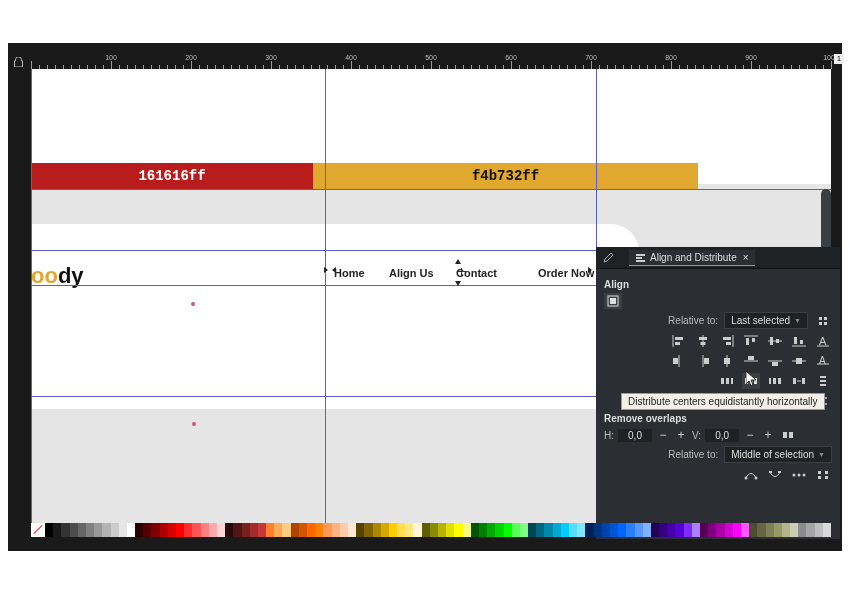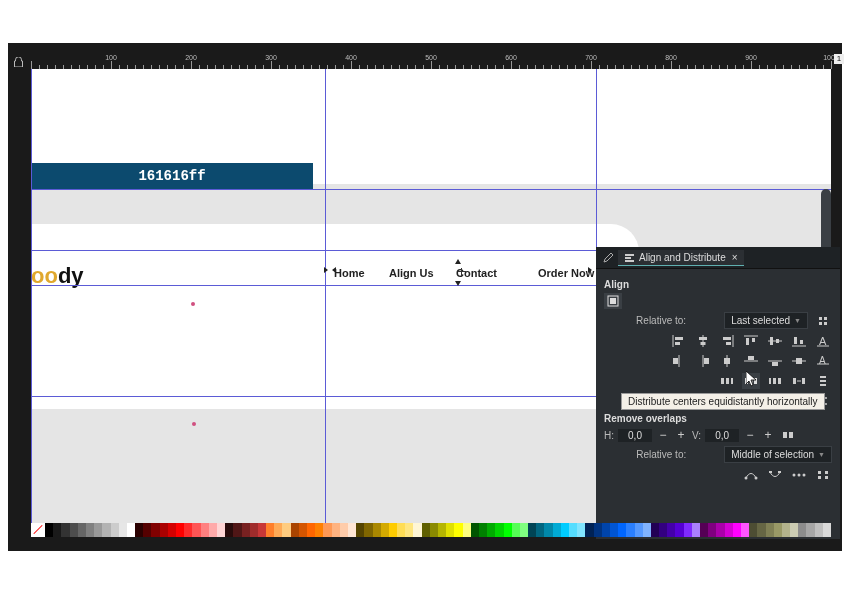--- a/index.html
+++ b/index.html
@@ -9,47 +9,47 @@
 .lock svg { display:block; }
 .ruler-h { position:absolute; left:31px; top:51px; width:800px; height:18px; background:#1a1a1a; }
 .ruler-h .tick { position:absolute; bottom:0; width:1px; background:#999; }
 .ruler-h .tick.major { height:8px; }
 .ruler-h .tick.minor { height:4px; }
 .ruler-h .num { position:absolute; bottom:8px; font-size:7px; color:#bbb; transform:translateX(-50%); }
 .ruler-v { position:absolute; left:14px; top:69px; width:17px; height:470px; background:#1a1a1a; }
 .page-marker { position:absolute; right:6px; top:54px; width:10px; height:10px; background:#eee; color:#111; font-size:8px; text-align:center; line-height:10px; }
 .canvas { position:absolute; left:31px; top:69px; width:800px; height:454px; background:#e5e5e5; overflow:hidden; }
 .page-bg { position:absolute; left:0; top:0; width:100%; height:115px; background:#fff; }
-.black-bar { position:absolute; left:0; top:94px; width:282px; height:26px; background:#0c4a6e; color:#fff; font-family:'Courier New',monospace; font-weight:bold; font-size:14px; text-align:center; line-height:26px; }
+.black-bar { position:absolute; left:0; top:94px; width:282px; height:26px; background:#b91c1c; color:#fff; font-family:'Courier New',monospace; font-weight:bold; font-size:14px; text-align:center; line-height:26px; }
 .yellow-bar { position:absolute; left:282px; top:94px; width:385px; height:26px; background:#e0a82e; color:#111; font-family:'Courier New',monospace; font-weight:bold; font-size:14px; text-align:center; line-height:26px; }
 .content-white { position:absolute; left:0; top:155px; width:608px; height:185px; background:#fff; border-top-right-radius:28px; }
 .logo { position:absolute; left:0; top:194px; font-weight:900; font-size:22px; color:#111; }
 .logo .oo { color:#e0a82e; }
 .nav-item { position:absolute; top:198px; font-size:11px; color:#222; font-weight:600; }
 .sel-handle { position:absolute; width:12px; height:12px; display:flex; align-items:center; justify-content:center; }
 .sel-handle svg { display:block; }
 .sel-center { position:absolute; width:8px; height:8px; }
 .sel-center::before, .sel-center::after { content:''; position:absolute; background:#333; }
 .sel-center::before { left:3px; top:0; width:1px; height:8px; }
 .sel-center::after { left:0; top:3px; width:8px; height:1px; }
 .guide-v { position:absolute; top:0; bottom:0; width:1px; background:#5b5bd6; }
 .guide-h { position:absolute; left:0; right:0; height:1px; background:#5b5bd6; }
 .pink-dot { position:absolute; width:4px; height:4px; border-radius:50%; background:#d05080; }
 .panel { position:absolute; left:596px; top:247px; width:244px; height:292px; background:#2b2f33; color:#ccc; font-size:10px; }
-.panel-tabs { height:22px; background:#1e2225; display:flex; align-items:center; padding:0 6px; gap:4px; border-bottom:1px solid #111; }
+.panel-tabs { height:22px; background:#1e2225; display:flex; align-items:center; padding:0 6px; gap:15px; border-bottom:1px solid #111; }
 .panel-tabs .ticon { width:12px; height:12px; display:flex; align-items:center; justify-content:center; }
 .panel-tabs .tab-active { background:#2b2f33; padding:2px 6px; display:flex; align-items:center; gap:4px; border-bottom:1px solid #5fb0b0; }
 .panel-tabs .tab-active span { font-size:10px; color:#ddd; }
 .panel-tabs .close { margin-left:2px; color:#aaa; font-size:10px; }
 .panel-body { padding:6px 8px; }
 .sec-label { font-weight:bold; color:#ddd; margin:4px 0 2px; font-size:10px; }
 .row { display:flex; align-items:center; gap:6px; margin:3px 0; justify-content:flex-end; }
 .row.left { justify-content:flex-start; }
 .lbl { color:#bbb; font-size:10px; }
-.dd { background:#1e2225; padding:2px 6px; font-size:10px; color:#ddd; border:1px solid #3a3f44; display:inline-flex; align-items:center; gap:4px;margin-left:32px; }
+.dd { background:#1e2225; padding:2px 6px; font-size:10px; color:#ddd; border:1px solid #3a3f44; display:inline-flex; align-items:center; gap:4px; }
 .dd .caret { font-size:7px; color:#888; }
 .ibtn { width:18px; height:16px; background:#2b2f33; display:flex; align-items:center; justify-content:center; cursor:pointer; }
 .ibtn.on { background:#3a3f44; }
 .ibtn svg { display:block; }
 .icon-row { display:flex; gap:6px; justify-content:flex-end; margin:4px 0; }
 .tooltip { position:absolute; background:#f4f0e8; color:#222; font-size:10px; padding:2px 6px; border:1px solid #999; white-space:nowrap; }
 .numfield { background:#1e2225; color:#ddd; width:34px; text-align:center; font-size:10px; padding:1px 0; }
 .pm { width:14px; height:14px; display:flex; align-items:center; justify-content:center; color:#ccc; cursor:pointer; font-size:12px; }
 .scrollbar-v { position:absolute; right:0; top:120px; width:10px; height:100px; background:#3a3f44; border-radius:5px; }
 .palette { position:absolute; left:31px; top:523px; width:800px; height:14px; display:flex; }
@@ -181,20 +181,21 @@
     <div class="tick minor" style="left: 792px;"></div>
     <div class="tick major" style="left: 800px;"></div>
     <div class="num" style="left: 800px;">1000</div>
   </div>
 <div class="ruler-v"></div>
 <div class="page-marker">1</div>
 
 <div class="canvas">
   <div class="page-bg"></div>
   <div class="black-bar">161616ff</div>
+  <div class="yellow-bar">f4b732ff</div>
   <div class="content-white"></div>
   <div class="logo"><span class="oo">oo</span><span>dy</span></div>
 
   <div class="guide-v" style="left:0px"></div>
   <div class="guide-v" style="left:294px"></div>
   <div class="guide-v" style="left:565px"></div>
   <div class="guide-h" style="top:120px"></div>
   <div class="guide-h" style="top:181px"></div>
   <div class="guide-h" style="top:216px"></div>
   <div class="guide-h" style="top:327px"></div>

